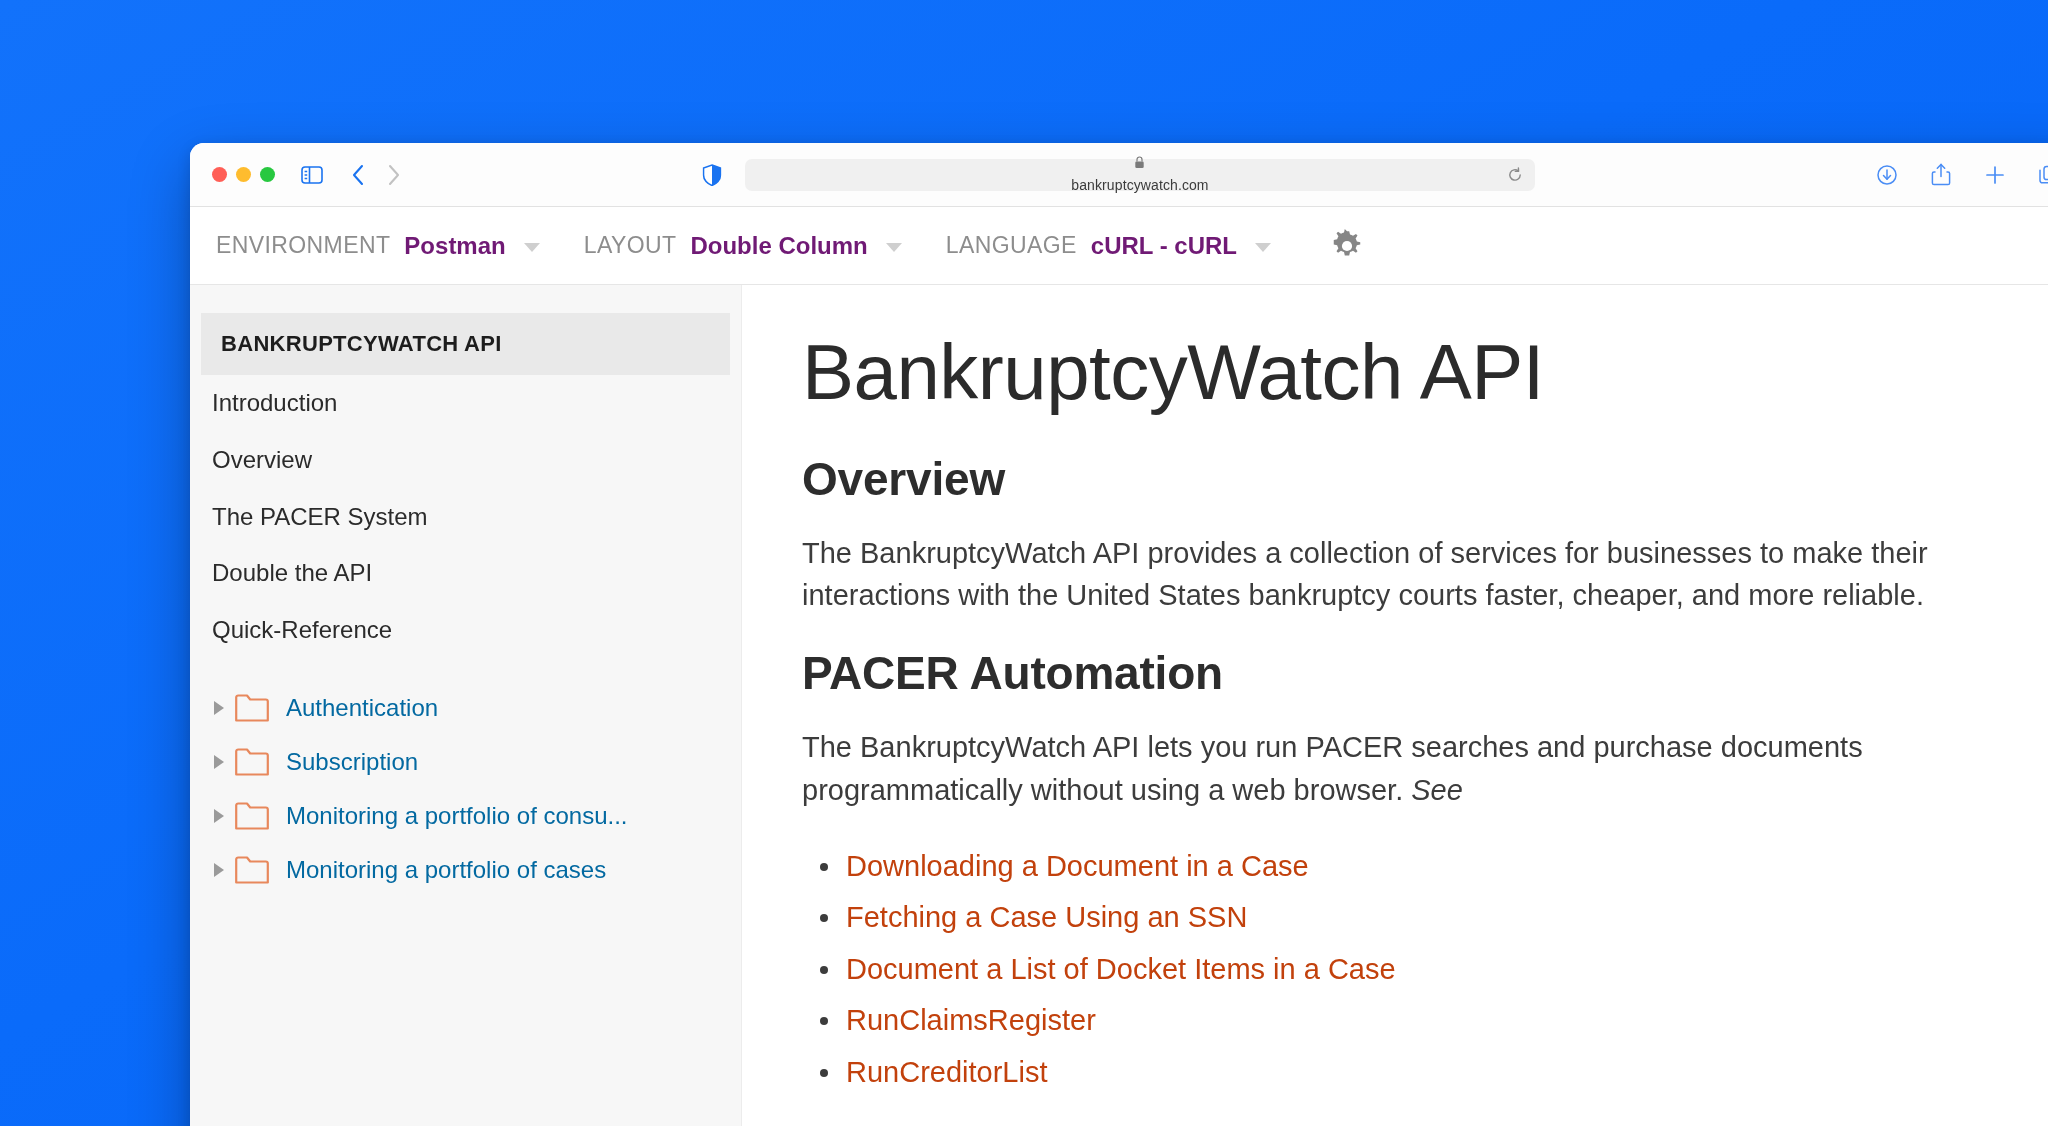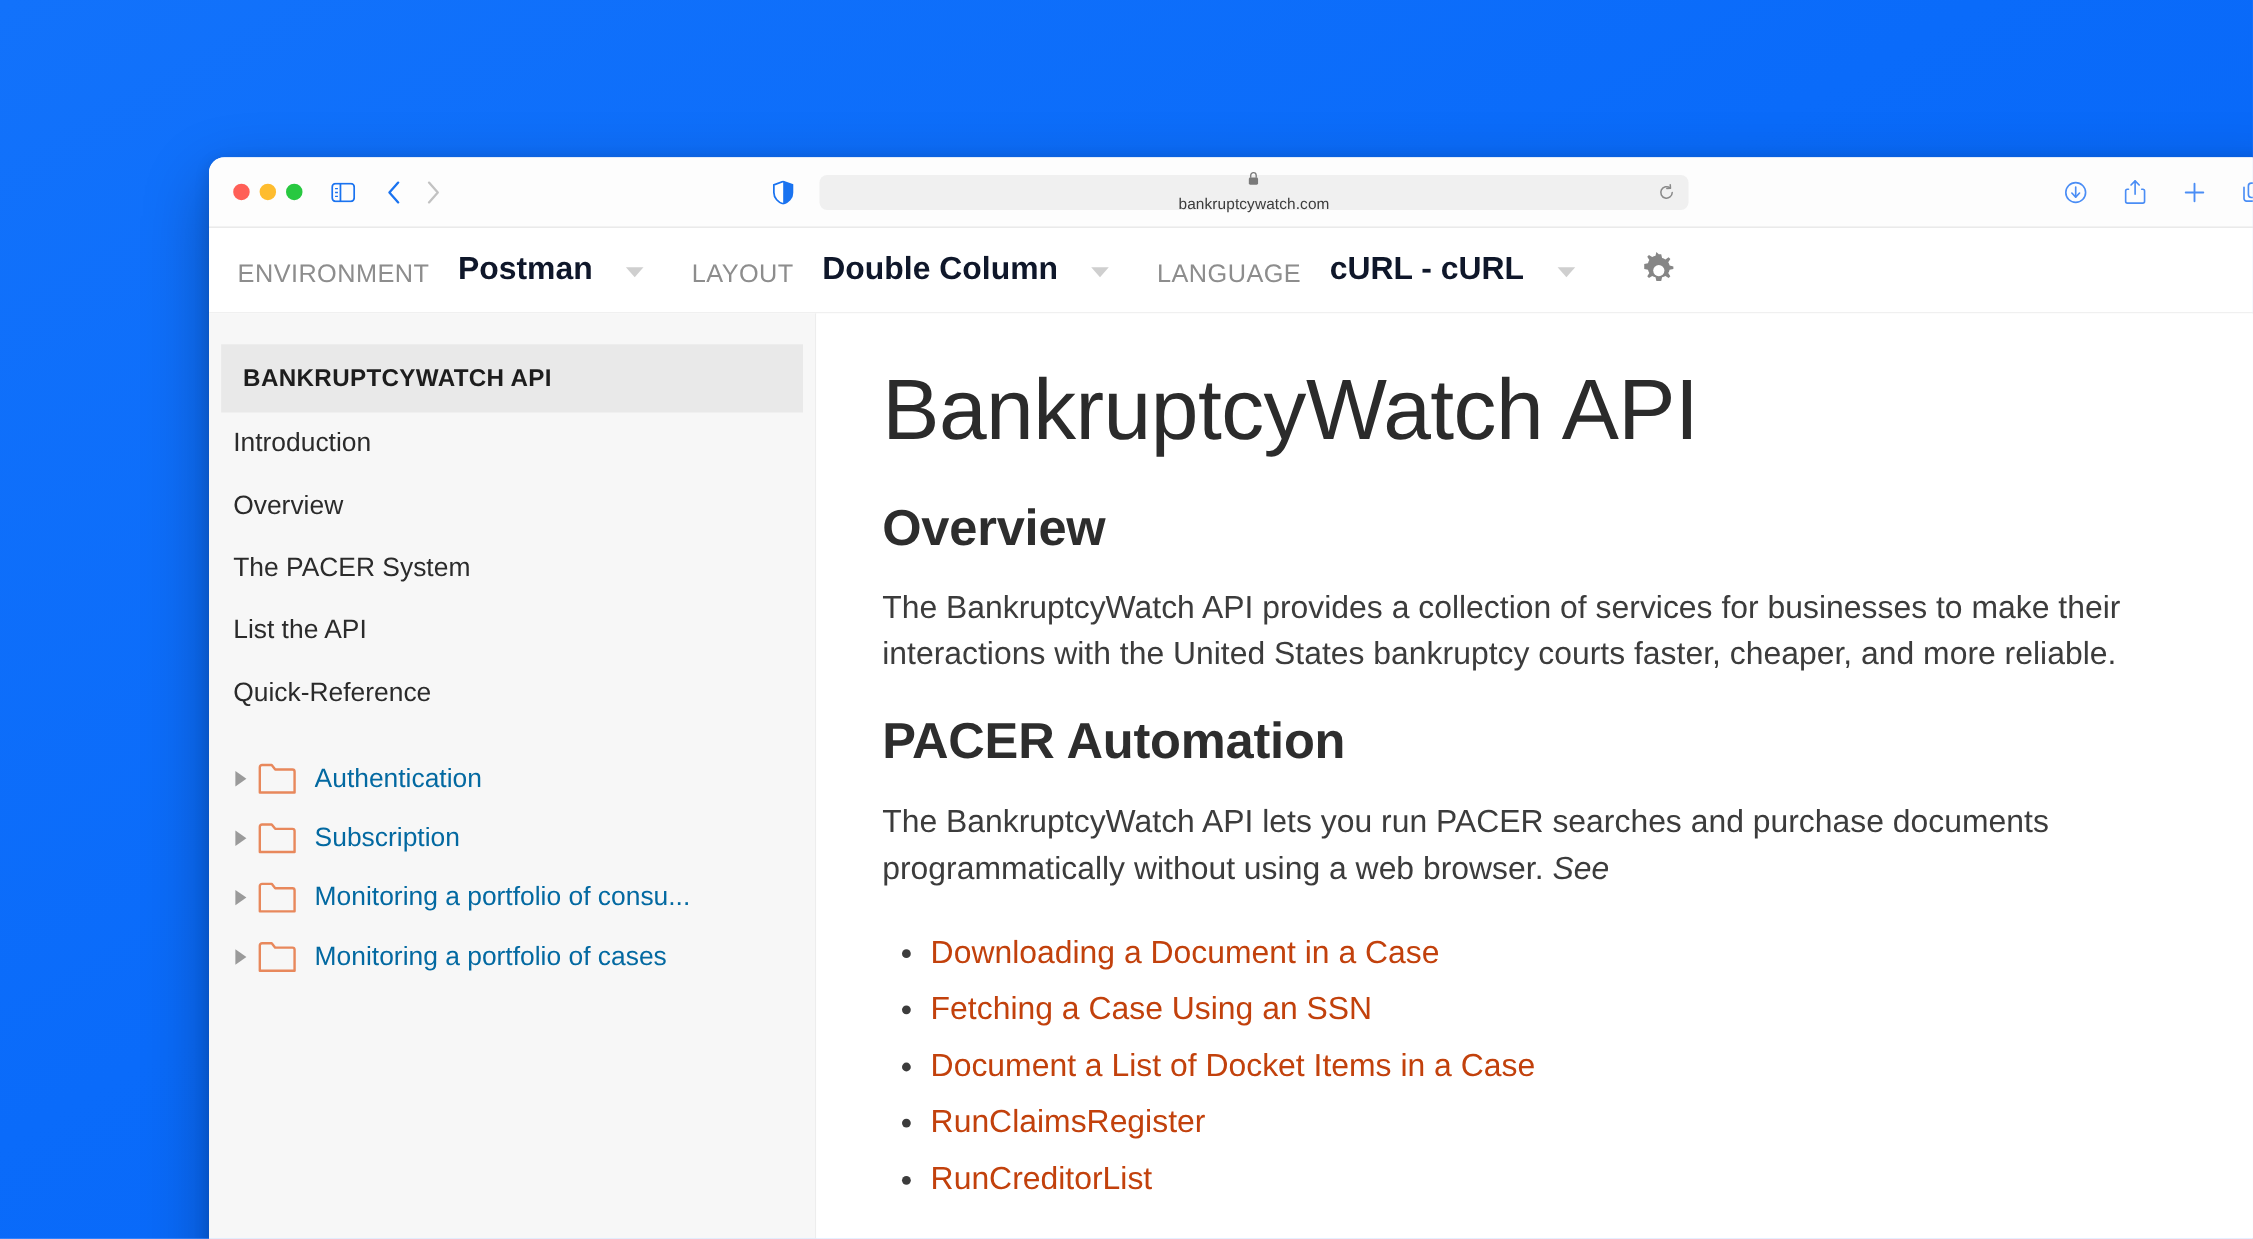--- a/index.html
+++ b/index.html
@@ -121,34 +121,33 @@
     min-height: 78px;
     background: #ffffff;
     border-bottom: 1px solid #e6e6e6;
     display: flex;
     align-items: center;
     padding-left: 26px;
     gap: 0;
   }
   .tb-group {
     display: flex;
-    align-items: flex-end;
+    align-items: center;
     margin-right: 44px;
-    gap: 12px;
   }
   .tb-label {
     font-size: 23px;
     color: #8d8d8d;
     letter-spacing: 0.4px;
     font-weight: 400;
     white-space: nowrap;
   }
   .tb-value {
-    font-size: 29px;
-    color: #0f172a;
+    font-size: 24px;
+    color: #701a75;
     font-weight: 700;
     margin-left: 14px;
     white-space: nowrap;
   }
   .tb-caret {
     width: 0; height: 0;
     border-left: 8px solid transparent;
     border-right: 8px solid transparent;
     border-top: 9px solid #cfcfcf;
     margin-left: 18px;
@@ -417,21 +416,21 @@
 
   <div class="doc-body">
 
     <div class="sidebar">
       <div class="sidebar-title">BANKRUPTCYWATCH API</div>
 
       <div class="nav-list">
         <div class="nav-item">Introduction</div>
         <div class="nav-item">Overview</div>
         <div class="nav-item">The PACER System</div>
-        <div class="nav-item">List the API</div>
+        <div class="nav-item">Double the API</div>
         <div class="nav-item">Quick-Reference</div>
       </div>
 
       <div class="folder-list">
 
         <div class="folder-item">
           <span class="disclosure">
               <span class="disclosure-tri"></span>
             </span>
           <span class="folder-icon">

